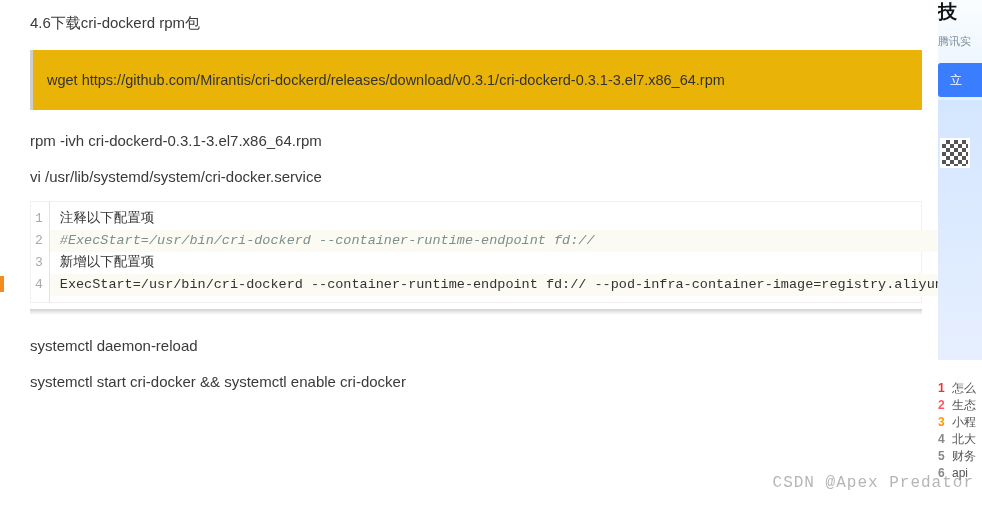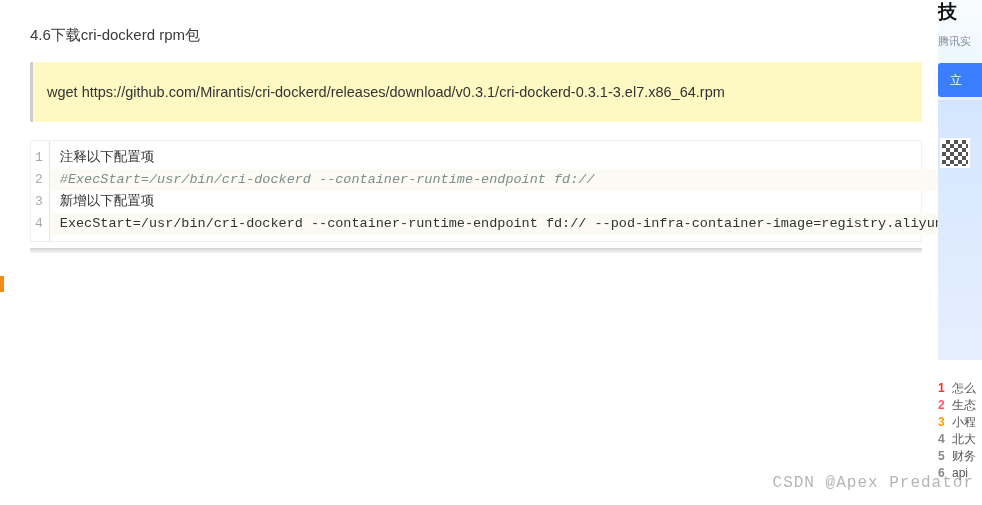--- a/index.html
+++ b/index.html
@@ -10,28 +10,28 @@
     color: #333;
     background: #fff;
     width: 982px;
     height: 505px;
     position: relative;
     overflow: hidden;
   }
   .layout { display: flex; height: 100%; }
   .main {
     flex: 1;
-    padding: 12px 10px 0 30px;
+    padding: 0px 10px 0 30px;
     min-width: 0;
     position: relative;
   }
   .article-para { color: #3a3a3a; font-size: 15px; margin: 10px 0; }
   .article-para:first-child { margin-top: 4px; }
   .quote-block {
-    background: #fef9c3;
+    background: #eab308;
     border-left: 3px solid #cfcfcf;
     padding: 18px 14px;
     margin: 14px 0 18px 0;
     font-size: 14.5px;
     color: #333;
     word-break: break-all;
   }
   .code-frame {
     position: relative;
     background: #fff;
@@ -125,21 +125,23 @@
 <div class="layout">
   <div class="main">
     <div id="tick1" class="left-tick"></div>
 
     <p class="article-para">4.6下载cri-dockerd rpm包</p>
 
     <div class="quote-block">
       <span>wget https://github.com/Mirantis/cri-dockerd/releases/download/v0.3.1/cri-dockerd-0.3.1-3.el7.x86_64.rpm</span>
     </div>
 
-
+    <p class="article-para">rpm -ivh cri-dockerd-0.3.1-3.el7.x86_64.rpm</p>
+
+    <p class="article-para">vi /usr/lib/systemd/system/cri-docker.service</p>
 
     <div class="code-frame">
       <table class="code-table">
         <tbody>
             <tr>
           <td class="gutter">
             <div class="gutter-inner" id="gutter">
                   <div class="gutter-line">1</div>
                   <div class="gutter-line">2</div>
                   <div class="gutter-line">3</div>
@@ -153,20 +155,22 @@
                   <div class="code-line">新增以下配置项</div>
                   <div class="code-line code-highlight">ExecStart=/usr/bin/cri-dockerd --container-runtime-endpoint fd:// --pod-infra-container-image=registry.aliyuncs.com/go</div>
                 </div>
           </td>
         </tr>
       </tbody>
         </table>
     </div>
     <div class="shadow-bar"></div>
 
+    <p class="article-para">systemctl daemon-reload</p>
+    <p class="article-para">systemctl start cri-docker &amp;&amp; systemctl enable cri-docker</p>
   </div>
 
   <div class="rail">
     <div class="rail-ad">
       <div class="cn-h1">技</div>
       <div class="cn-sub">腾讯实</div>
       <div class="rail-btn">立</div>
     </div>
     <div class="rail-qr-zone"></div>
     <div class="rail-qr"></div>

